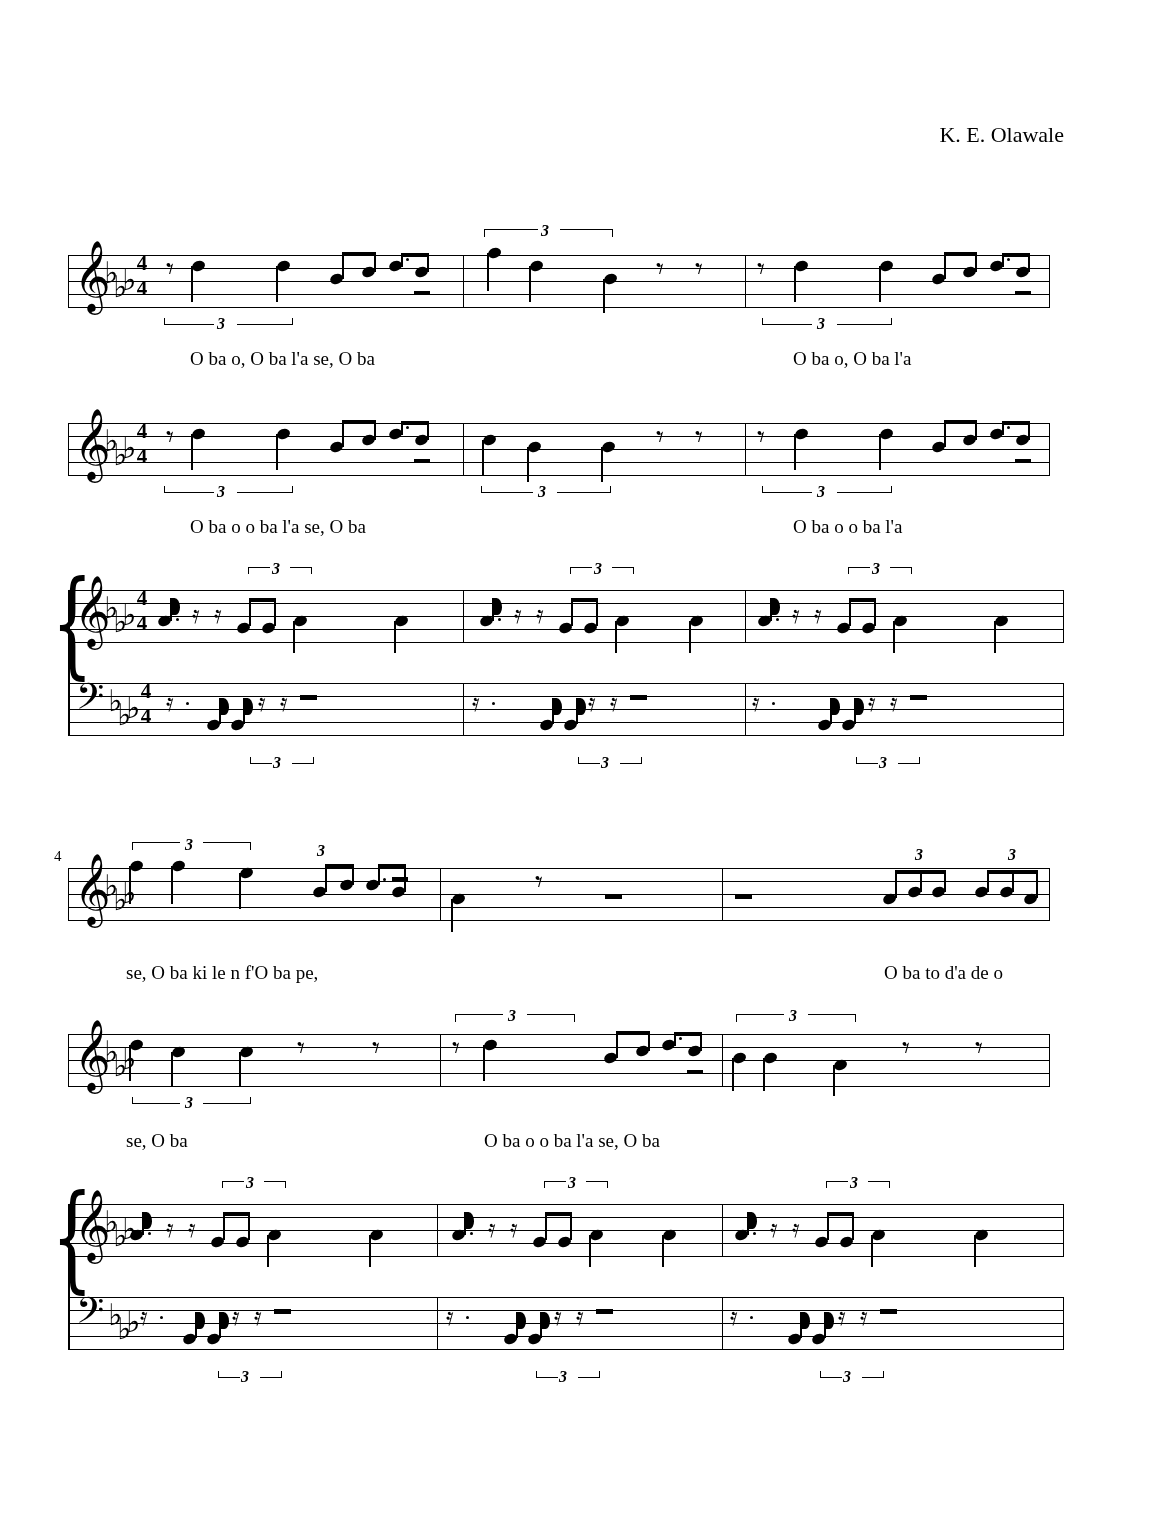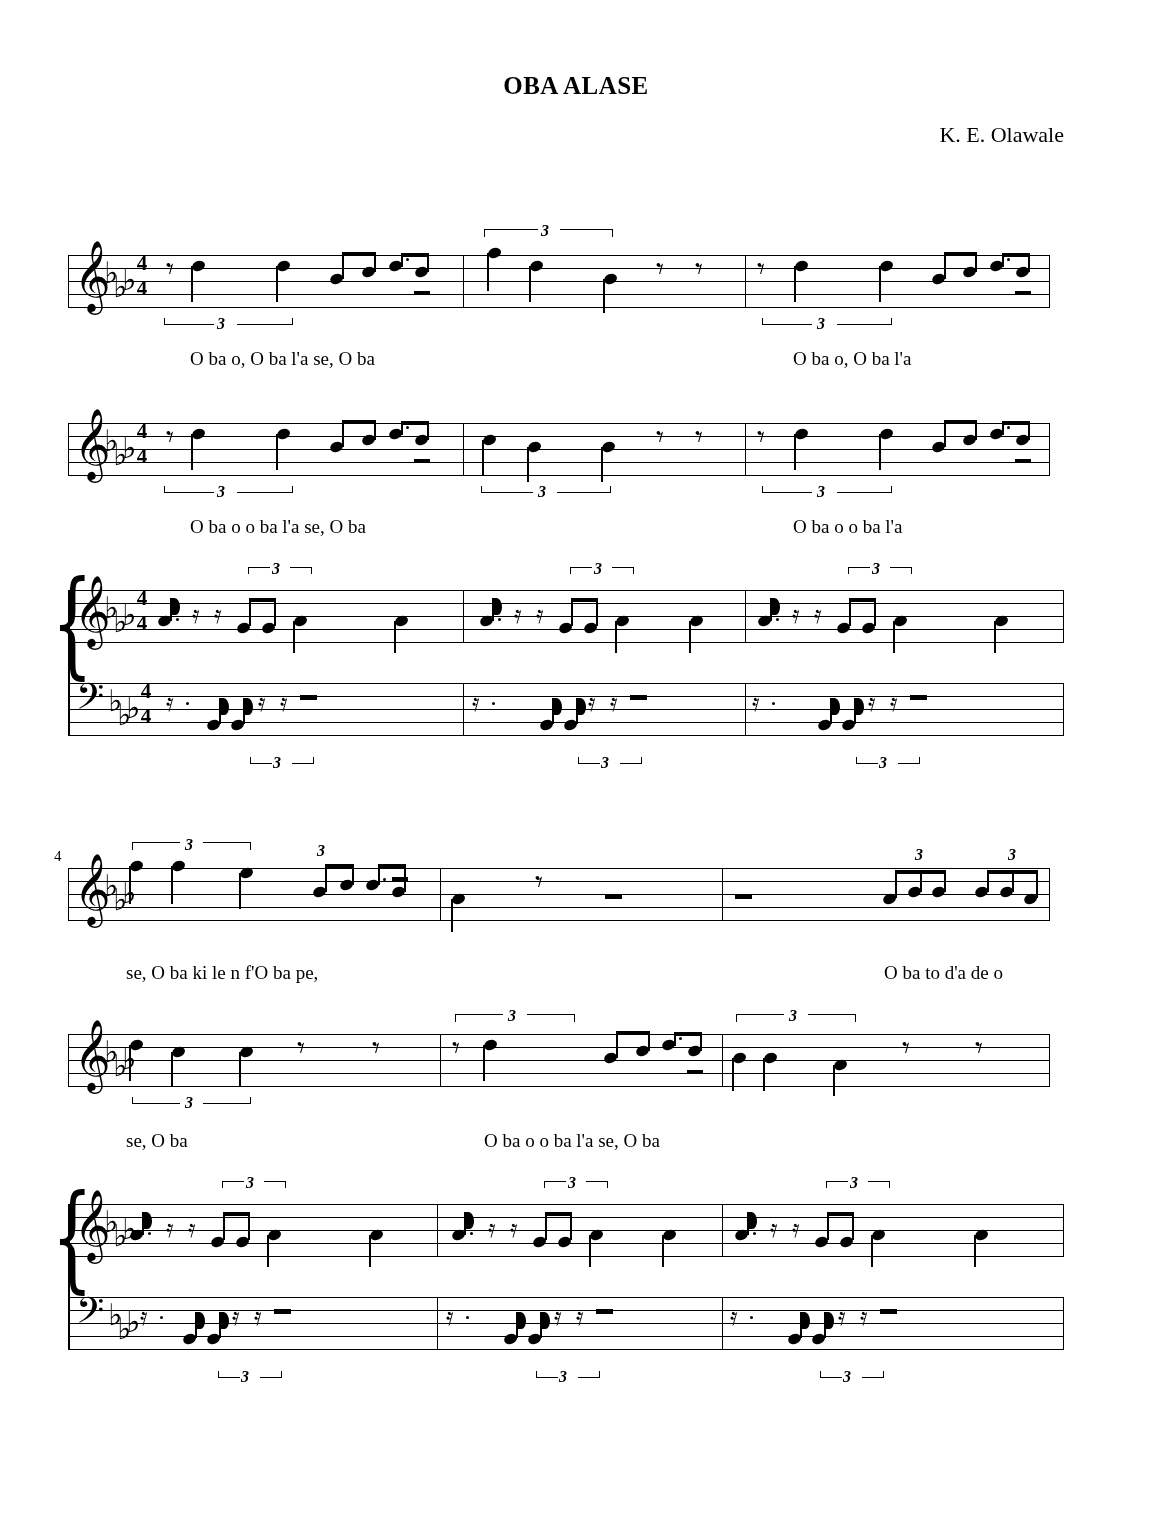--- a/index.html
+++ b/index.html
@@ -183,21 +183,20 @@
     position: absolute;
     font-size: 15px;
     font-family: "Liberation Serif", serif;
   }
 </style>
 </head>
 <body>
 
 <div class="page">
 
-  <div class="title">OBA ALASE</div>
   <div class="composer">K. E. Olawale</div>
 
   <div class="system" style="top:0;left:0;width:1152px;height:760px;">
 
     <div class="staff" style="top:255px;left:68px;width:982px;height:52px;">
       <div class="line" style="top:0px;width:982px;"></div>
       <div class="line" style="top:13px;width:982px;"></div>
       <div class="line" style="top:26px;width:982px;"></div>
       <div class="line" style="top:39px;width:982px;"></div>
       <div class="line" style="top:52px;width:982px;"></div>

